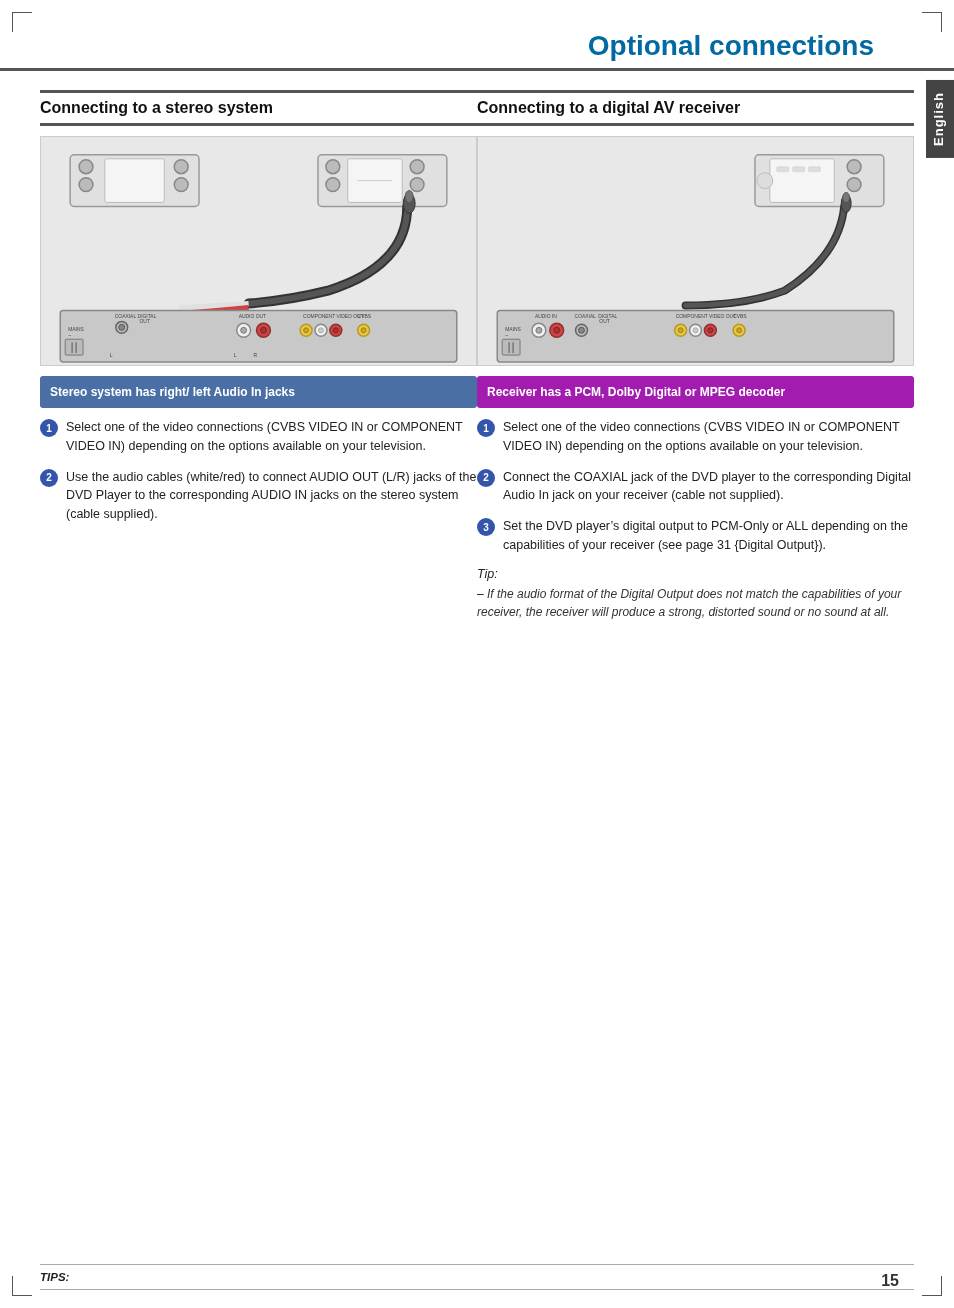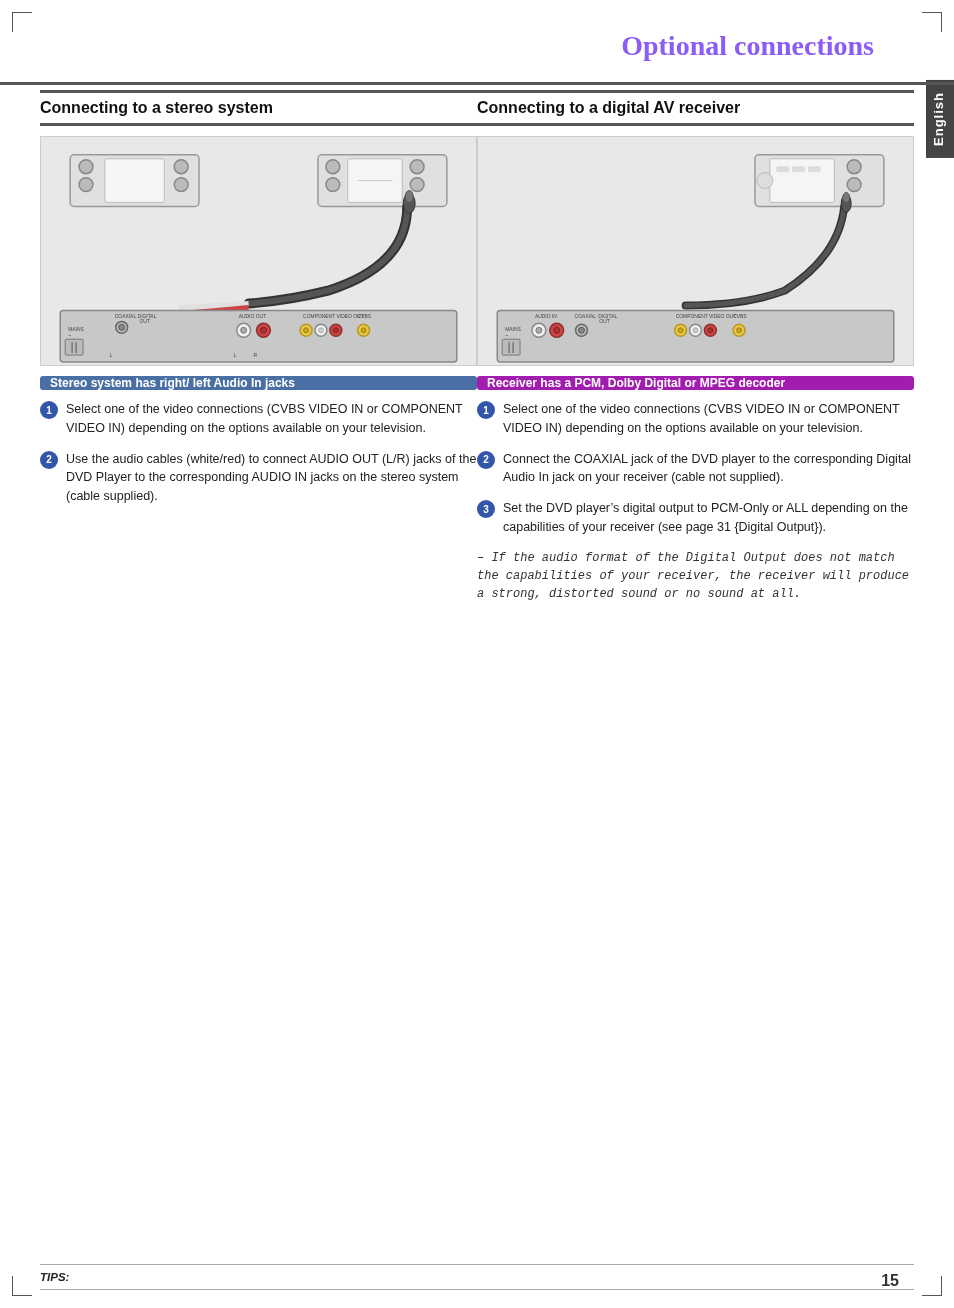--- a/index.html
+++ b/index.html
@@ -32,24 +32,23 @@
       top: 30px;
       left: 0;
       right: 0;
       text-align: right;
       padding-right: 80px;
       border-bottom: 3px solid #555;
     }
     .page-title-area h1 {
       font-size: 28px;
       font-weight: bold;
-      color: #8b5cf6;
-      padding-bottom: 20px;
+      color: #0369a1;
+      padding-bottom: 6px;
       display: inline-block;
-      font-family: Liberation Serif, serif;
     }
 
     
     .english-tab {
       position: absolute;
       right: 0;
       top: 80px;
       background: #444;
       color: #fff;
       writing-mode: vertical-rl;
@@ -106,21 +105,21 @@
     
     .cable-svg {
       position: absolute;
       top: 0; left: 0;
       width: 100%; height: 100%;
     }
 
     
     .highlight-box {
       border-radius: 3px;
-      padding: 0 10px;
+      padding: 9px 10px;
       margin-bottom: 10px;
       font-size: 12px;
       font-weight: bold;
       color: #fff;
     }
     .highlight-blue { background: #4a6fa5; }
     .highlight-green { background: #a21caf; }
 
     
     .steps {
@@ -161,21 +160,20 @@
     .tip-title {
       font-style: italic;
       font-size: 12.5px;
       margin-bottom: 4px;
     }
     .tip-text {
       font-style: italic;
       font-size: 12px;
       line-height: 1.5;
       color: #333;
-      font-family: Liberation Mono, monospace;
     }
 
     
     .bottom-tips {
       position: absolute;
       bottom: 18px;
       left: 40px;
       right: 40px;
       border-top: 1px solid #aaa;
       border-bottom: 1px solid #aaa;
@@ -390,20 +388,21 @@
           <div class="step-num blue">2</div>
           <p class="step-text">Connect the COAXIAL jack of the DVD player to the corresponding Digital Audio In jack on your receiver (cable not supplied).</p>
         </li>
         <li class="step-item">
           <div class="step-num blue">3</div>
           <p class="step-text">Set the DVD player’s digital output to PCM-Only or ALL depending on the capabilities of your receiver (see page 31 {Digital Output}).</p>
         </li>
       </ul>
 
       <div class="tip-section">
+        <p class="tip-title">Tip:</p>
         <p class="tip-text">–  If the audio format of the Digital Output does not match the capabilities of your receiver, the receiver will produce a strong, distorted sound or no sound at all.</p>
       </div>
     </div>
 
   </div>
 </div>
 
 <div class="bottom-tips">
   <span class="tips-label">TIPS:</span>
 </div>

